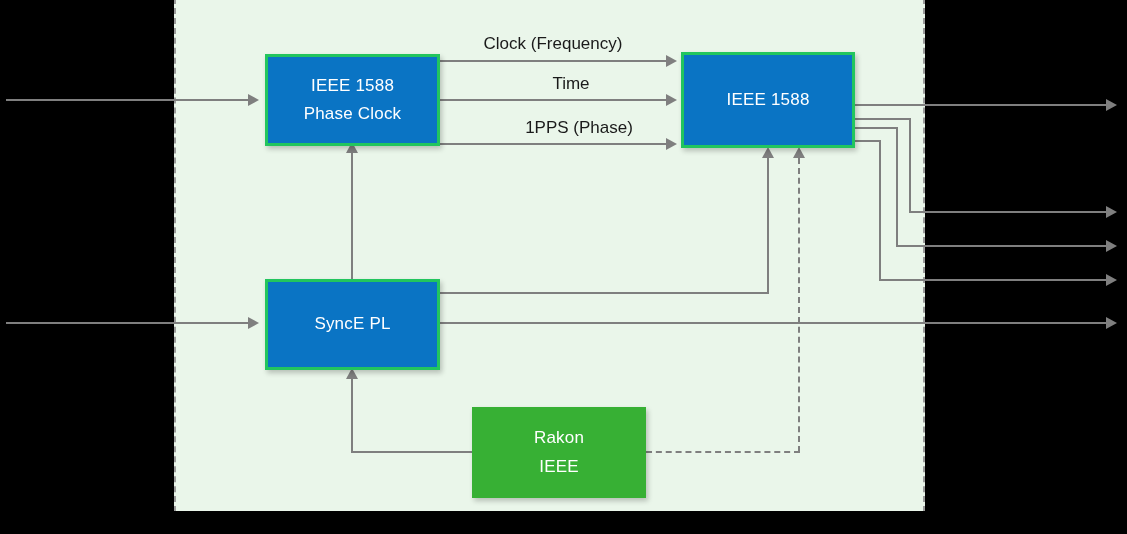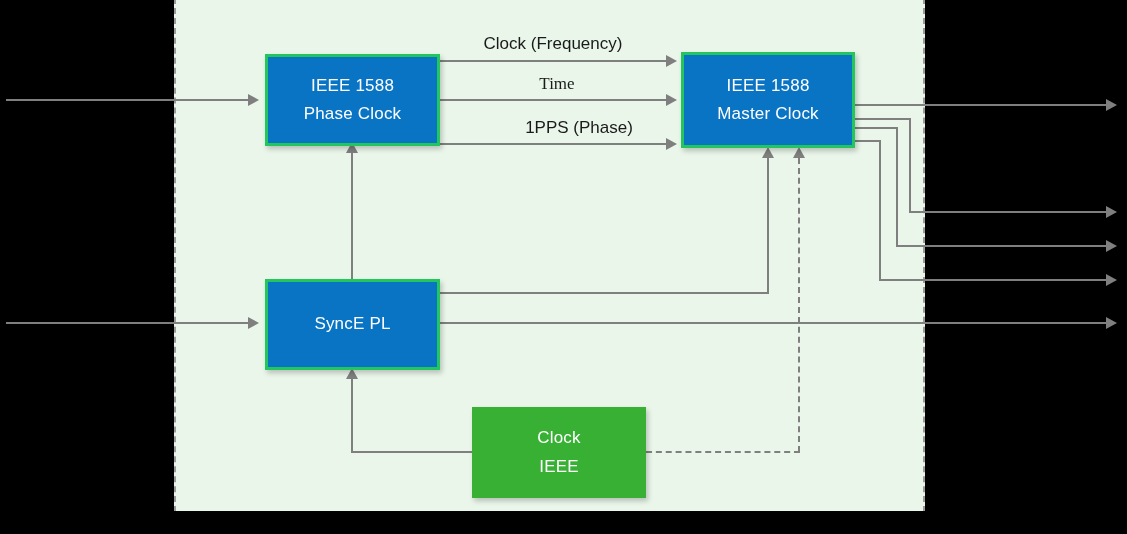--- a/index.html
+++ b/index.html
@@ -107,21 +107,21 @@
 
   <div class="seg seg-h" style="left:6px; top:322px; width:242px;"></div>
   <div class="arrow arrow-r" style="left:248px; top:317px;"></div>
 
   <div class="seg seg-h" style="left:440px; top:60px; width:226px;"></div>
   <div class="arrow arrow-r" style="left:666px; top:55px;"></div>
   <div class="edge-label" style="left:440px; top:34px; width:226px;">Clock (Frequency)</div>
 
   <div class="seg seg-h" style="left:440px; top:99px; width:226px;"></div>
   <div class="arrow arrow-r" style="left:666px; top:94px;"></div>
-  <div class="edge-label" style="left:444px; top:74px; width:226px;font-family:Liberation Serif, serif;">Time</div>
+  <div class="edge-label" style="left:458px; top:74px; width:226px;">Time</div>
 
   <div class="seg seg-h" style="left:440px; top:143px; width:226px;"></div>
   <div class="arrow arrow-r" style="left:666px; top:138px;"></div>
   <div class="edge-label" style="left:466px; top:118px; width:226px;">1PPS (Phase)</div>
 
   <div class="seg seg-v" style="left:351px; top:152px; width:2px; height:128px;"></div>
   <div class="arrow arrow-u" style="left:346px; top:142px;"></div>
 
   <div class="seg seg-h" style="left:351px; top:451px; width:122px;"></div>
   <div class="seg seg-v" style="left:351px; top:378px; width:2px; height:75px;"></div>
@@ -156,25 +156,24 @@
   <div class="seg seg-h" style="left:879px; top:279px; width:227px;"></div>
   <div class="arrow arrow-r" style="left:1106px; top:274px;"></div>
 
   <div class="node node-blue" style="left:265px; top:54px; width:175px; height:92px;">
     <span>IEEE 1588</span>
     <span class="line2">Phase Clock</span>
   </div>
 
   <div class="node node-blue" style="left:681px; top:52px; width:174px; height:96px;">
     <span>IEEE 1588</span>
-    <span class="line2">Master Clock</span>
   </div>
 
   <div class="node node-blue" style="left:265px; top:279px; width:175px; height:91px;">
     <span>SyncE PL</span>
   </div>
 
   <div class="node node-green" style="left:472px; top:407px; width:174px; height:91px;">
-    <span>Clock</span>
+    <span>Rakon</span>
     <span class="line2">IEEE</span>
   </div>
 
 </div>
 
 </body></html>

